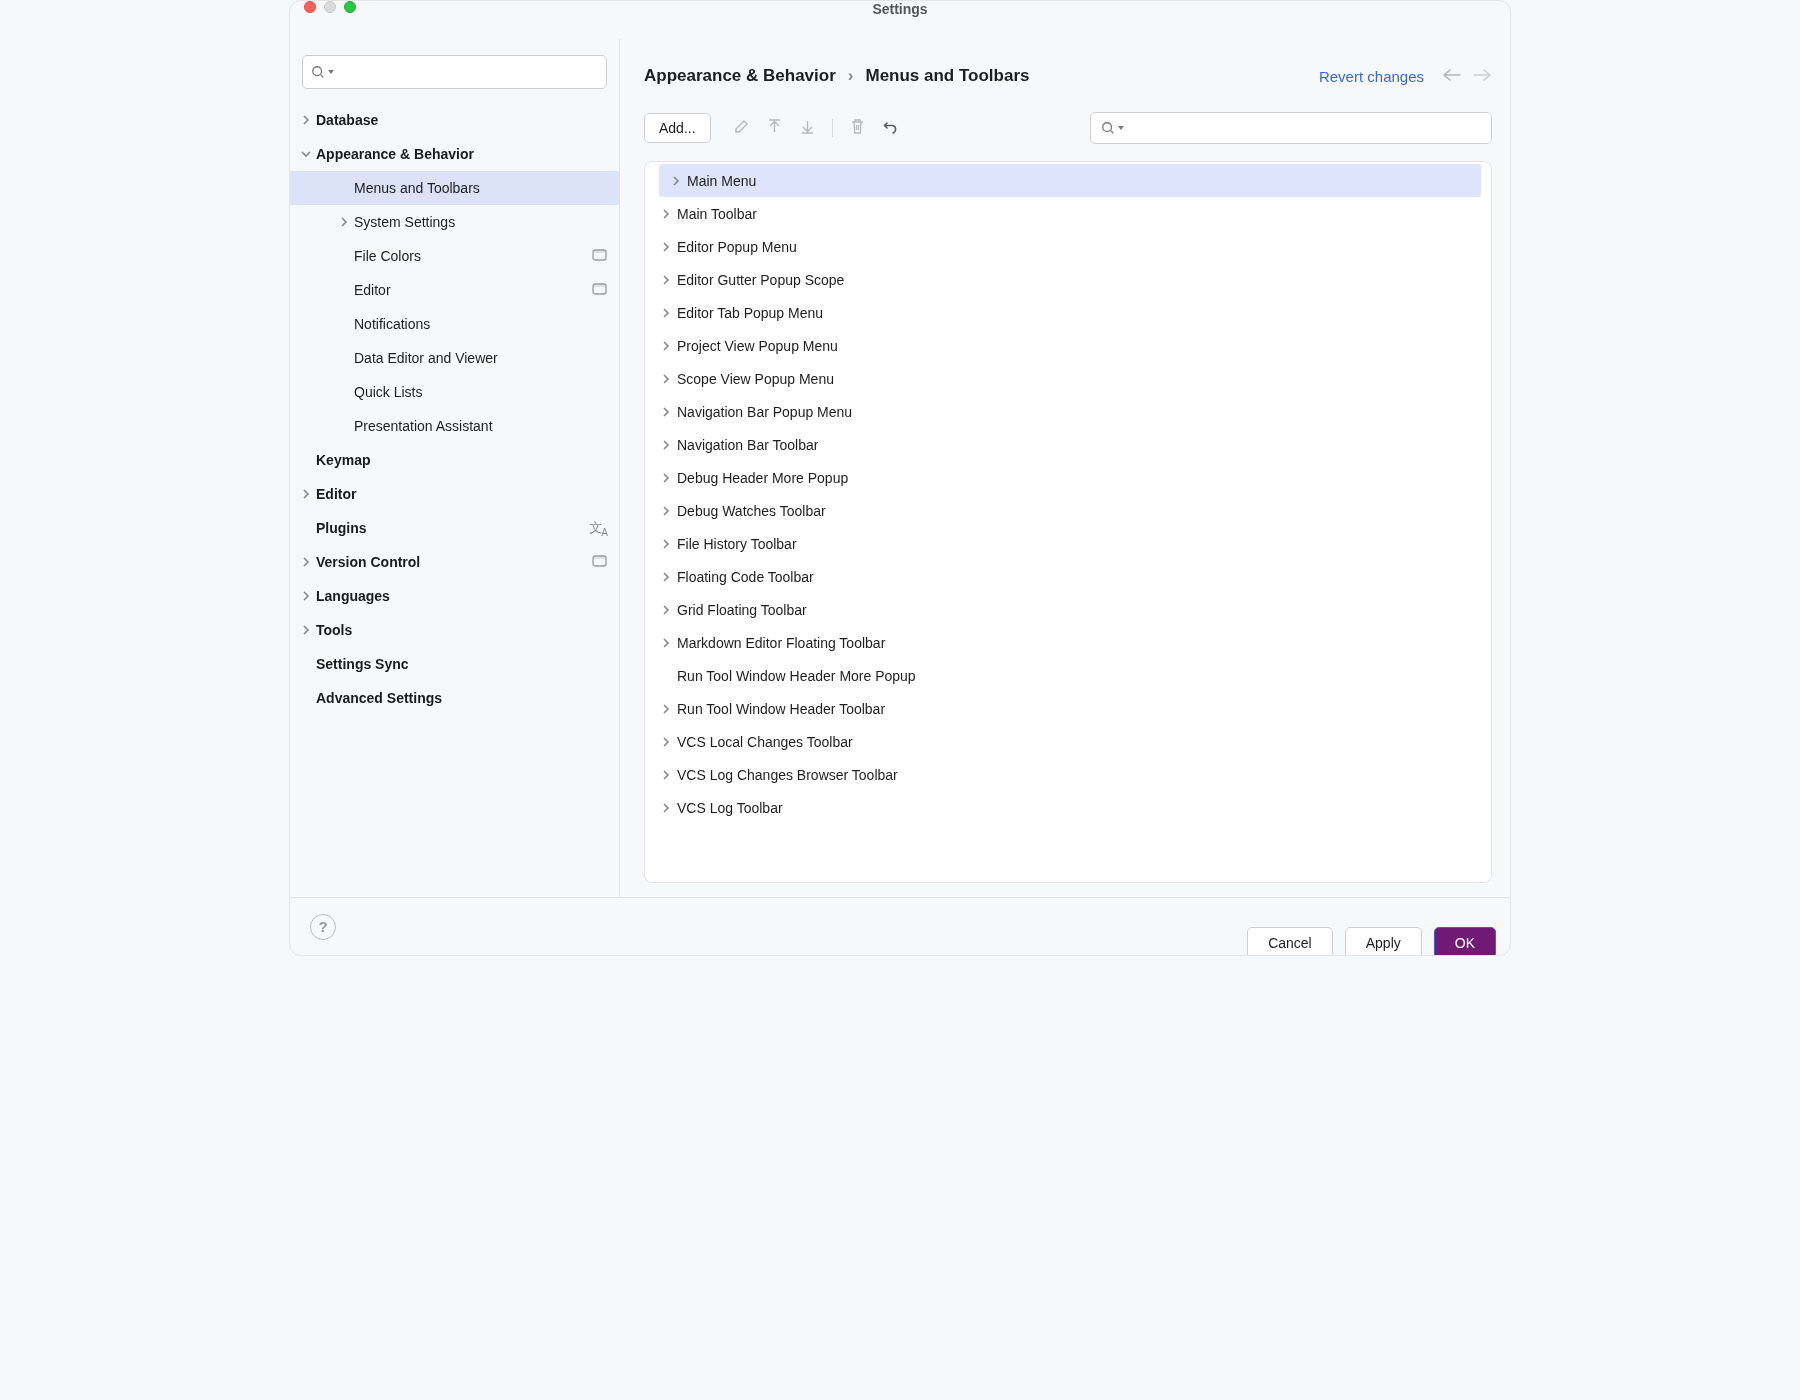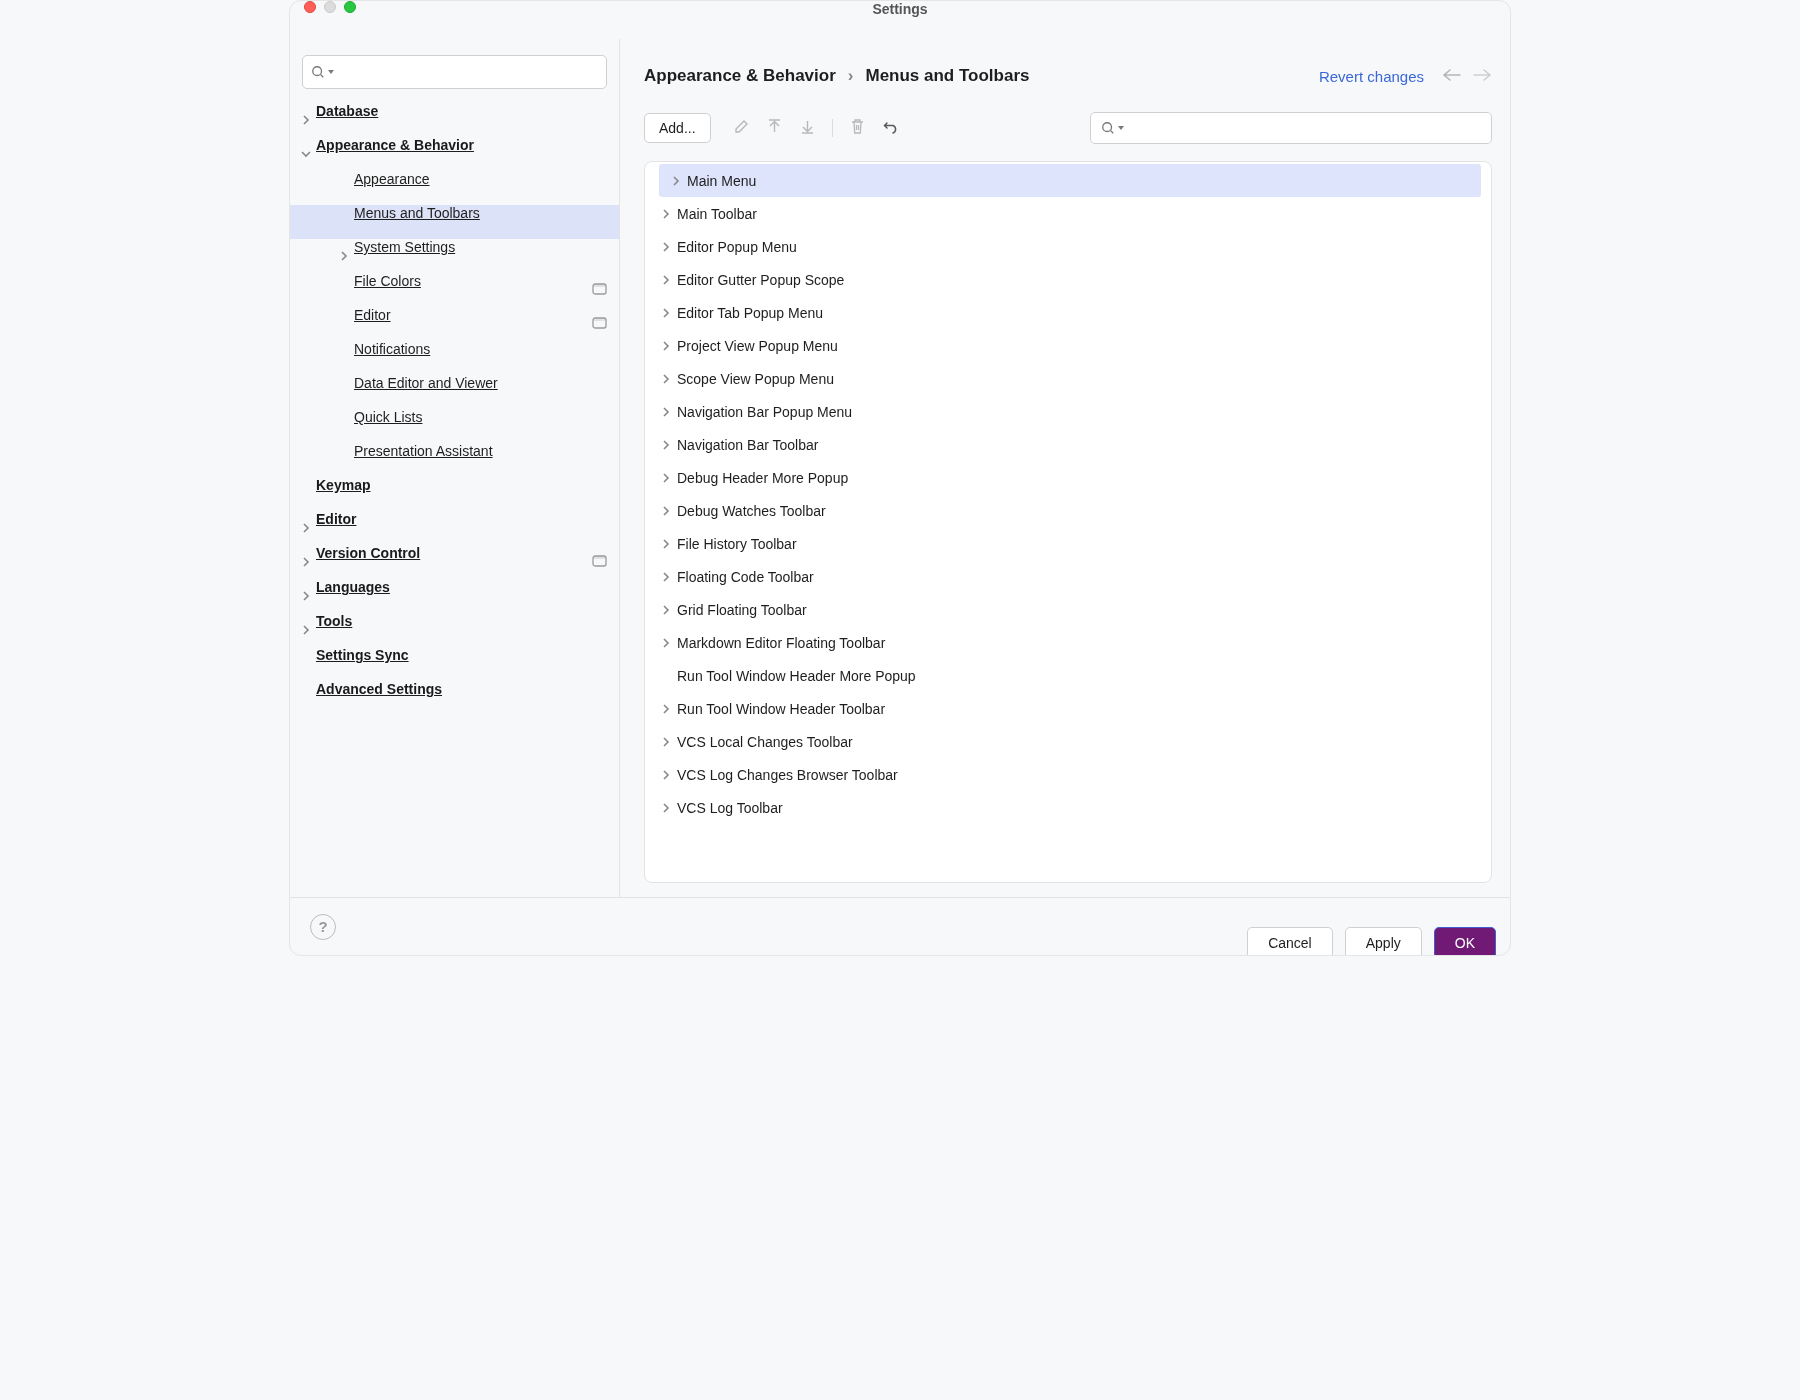--- a/index.html
+++ b/index.html
@@ -82,24 +82,24 @@
     vertical-align:middle;
   }
   .tree {
     flex:1;
     overflow:auto;
     font-size:14px;
     padding: 2px 0;
   }
   .tree-row {
     display:flex;
+    align-items:center;
     height:34px;
     padding-right:12px;
     cursor:default;
-    text-decoration:underline;
   }
   .tree-row.selected { background: #dce3f9; }
   .tree-row .arrow-slot {
     width: 20px; display:flex; justify-content:center; align-items:center; color:#8a8a8a;
     margin-left: 0;
   }
   .depth0 { padding-left: 6px; }
   .depth1 { padding-left: 30px; }
   .tree-row .label { flex:1; }
   .tree-row.bold .label { font-weight:700; color:#1a1a1a; }
@@ -239,24 +239,20 @@
             <span class="label">Database</span>
           </div>
           <div class="tree-row depth0 bold">
             <span class="arrow-slot">
               <svg class="chev-svg" viewBox="0 0 10 10">
                 <path d="M1 3 L5 7 L9 3"></path>
               </svg>
             </span>
             <span class="label">Appearance &amp; Behavior</span>
           </div>
-          <div class="tree-row depth1">
-            <span class="arrow-slot" style="margin-left: 14px;"></span>
-            <span class="label">Appearance</span>
-          </div>
           <div class="tree-row depth1 selected">
             <span class="arrow-slot" style="margin-left: 14px;"></span>
             <span class="label">Menus and Toolbars</span>
           </div>
           <div class="tree-row depth1">
             <span class="arrow-slot" style="margin-left: 14px;">
               <svg class="chev-svg" viewBox="0 0 10 10">
                 <path d="M3 1 L7 5 L3 9"></path>
               </svg>
             </span>
@@ -302,20 +298,27 @@
             <span class="arrow-slot"></span>
             <span class="label">Keymap</span>
           </div>
           <div class="tree-row depth0 bold">
             <span class="arrow-slot">
               <svg class="chev-svg" viewBox="0 0 10 10">
                 <path d="M3 1 L7 5 L3 9"></path>
               </svg>
             </span>
             <span class="label">Editor</span>
+          </div>
+          <div class="tree-row depth0 bold">
+            <span class="arrow-slot"></span>
+            <span class="label">Plugins</span>
+            <span class="badge-right">
+              <span style="font-size:13px;color:#8a8a8a;letter-spacing:-1px;">文<span style="font-size:10px;vertical-align:sub">A</span></span>
+            </span>
           </div>
           <div class="tree-row depth0 bold">
             <span class="arrow-slot">
               <svg class="chev-svg" viewBox="0 0 10 10">
                 <path d="M3 1 L7 5 L3 9"></path>
               </svg>
             </span>
             <span class="label">Version Control</span>
             <span class="badge-right">
               <span class="badge-box"><svg viewBox="0 0 15 12">

